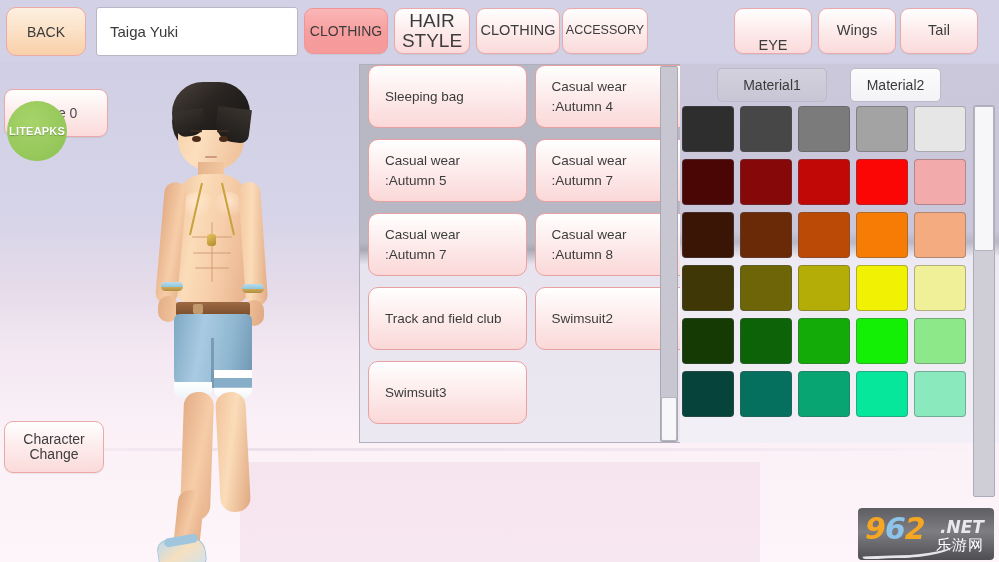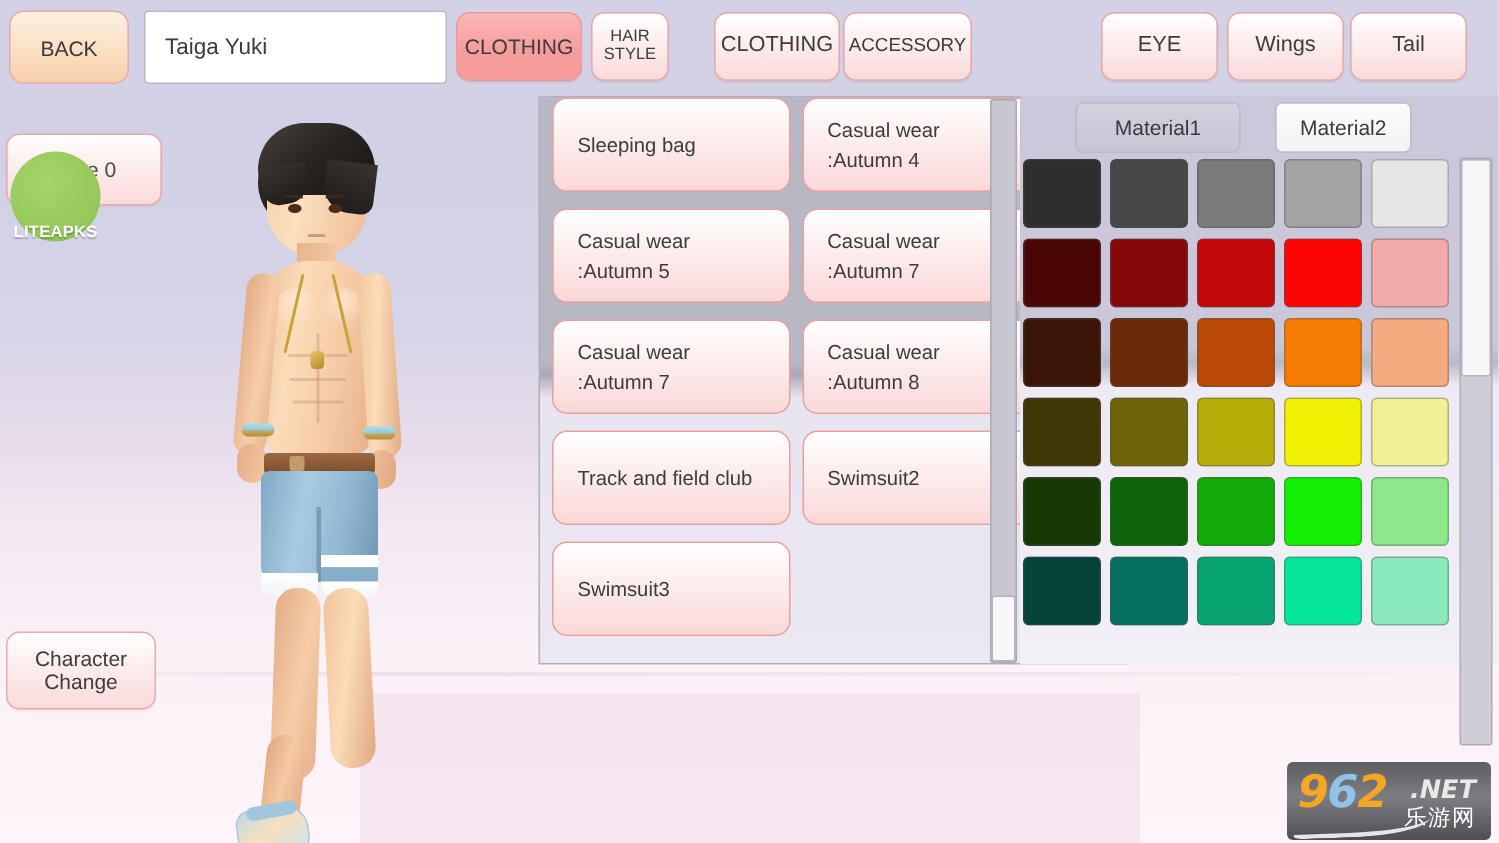--- a/index.html
+++ b/index.html
@@ -131,38 +131,38 @@
     border:1.6px solid #eca9a9; border-radius:10px; font-size:14px; color:#3a3a3a;
     background: linear-gradient(180deg,#fdf0e0 0%,#fbdfc3 55%,#f8cfa8 100%);
     display:flex; align-items:center; justify-content:center;
   }
   #name-field {
     position:absolute; left:96px; top:7px; width:202px; height:49px;
     background:#ffffff; border:1px solid #b9b7c6; border-radius:3px;
     display:flex; align-items:center; padding-left:13px; font-size:15px; color:#3a3a3a;
   }
   #tab-clothing  { left:304px; top:8px;  width:84px; height:46px; font-size:14px; }
-  #tab-hair      { left:394px; top:8px;  width:52px; height:46px; font-size:11px; }
+  #tab-hair      { left:394px; top:8px;  width:76px; height:46px; font-size:19px; }
   #tab-glasses   { left:476px; top:8px;  width:84px; height:46px; font-size:14.5px; }
   #tab-accessory { left:562px; top:8px;  width:86px; height:46px; font-size:12.5px; }
   #tab-mask      { left:650px; top:8px;  width:78px; height:46px; font-size:14.5px; }
-  #tab-eye       { left:734px; top:8px;  width:78px; height:46px; font-size:14.5px; }
+  #tab-eye       { left:734px; top:8px;  width:78px; height:46px; font-size:14.5px;align-items:flex-end; }
   #tab-wings     { left:818px; top:8px;  width:78px; height:46px; font-size:14.5px; }
   #tab-tail      { left:900px; top:8px;  width:78px; height:46px; font-size:14.5px; }
   .tab-lines { display:flex; flex-direction:column; }
 
   
   #face-btn {
     position:absolute; left:4px; top:89px; width:104px; height:48px;
     font-size:14px; color:#4a4a4a;
   }
   #liteapks {
     position:absolute; left:7px; top:101px; width:60px; height:60px;
     border-radius:50%; background: radial-gradient(circle at 40% 35%, #a7d46a, #8cc152);
-    display:flex; align-items:flex-end; justify-content:center;
+    display:flex; align-items:center; justify-content:center;
     color:#ffffff; font-size:11px; font-weight:bold; letter-spacing:.2px;
     text-shadow: 0 1px 1px rgba(0,0,0,.25);
   }
   #char-change {
     position:absolute; left:4px; top:421px; width:100px; height:52px;
     font-size:14px; color:#3d3d3d;
   }
 
   
   #clothing-panel {

